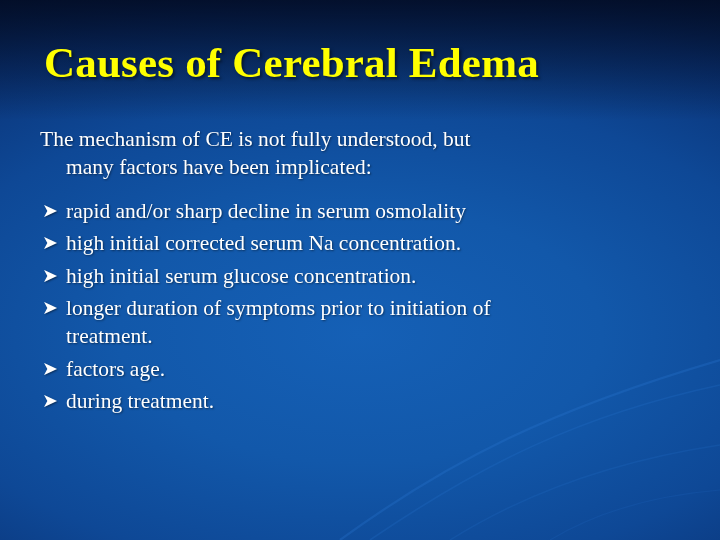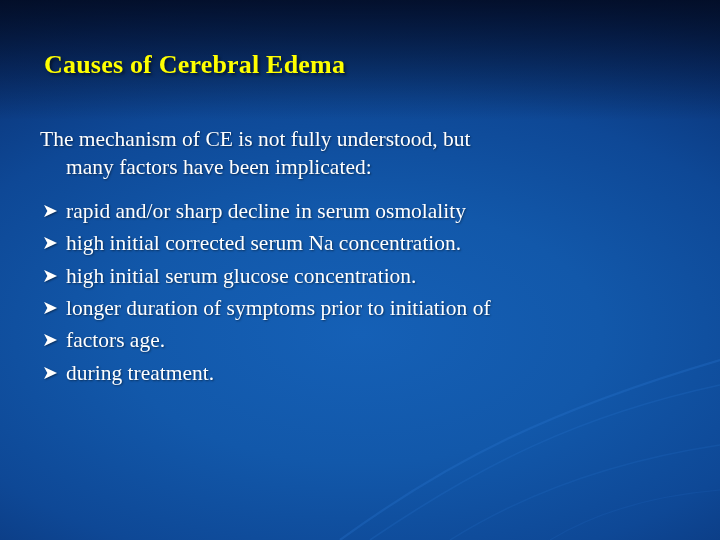--- a/index.html
+++ b/index.html
@@ -40,23 +40,23 @@
     opacity: 0.55;
   }
   .content {
     position: relative;
     z-index: 3;
     padding: 0;
   }
   .title {
     position: absolute;
     left: 44px;
-    top: 50px;
+    top: 38px;
     color: #ffff00;
-    font-size: 26px;
+    font-size: 43px;
     font-weight: bold;
     font-family: "Liberation Serif", serif;
     letter-spacing: 0.2px;
     text-shadow: 2px 2px 3px rgba(0,0,0,0.5);
     white-space: nowrap;
   }
   .body-block {
     position: absolute;
     left: 40px;
     top: 125px;
@@ -131,20 +131,21 @@
       </div>
 
       <div class="bullet-item">
         <span class="arrow">➤</span>
         <span class="cont">high initial serum glucose concentration.</span>
       </div>
 
       <div class="bullet-item">
         <span class="arrow">➤</span>
         <span class="cont">longer duration of symptoms prior to initiation of</span>
+        <span class="wrap">treatment.</span>
       </div>
 
       <div class="bullet-item">
         <span class="arrow">➤</span>
         <span class="cont">factors age.</span>
       </div>
 
       <div class="bullet-item">
         <span class="arrow">➤</span>
         <span class="wrap">during treatment.</span>

